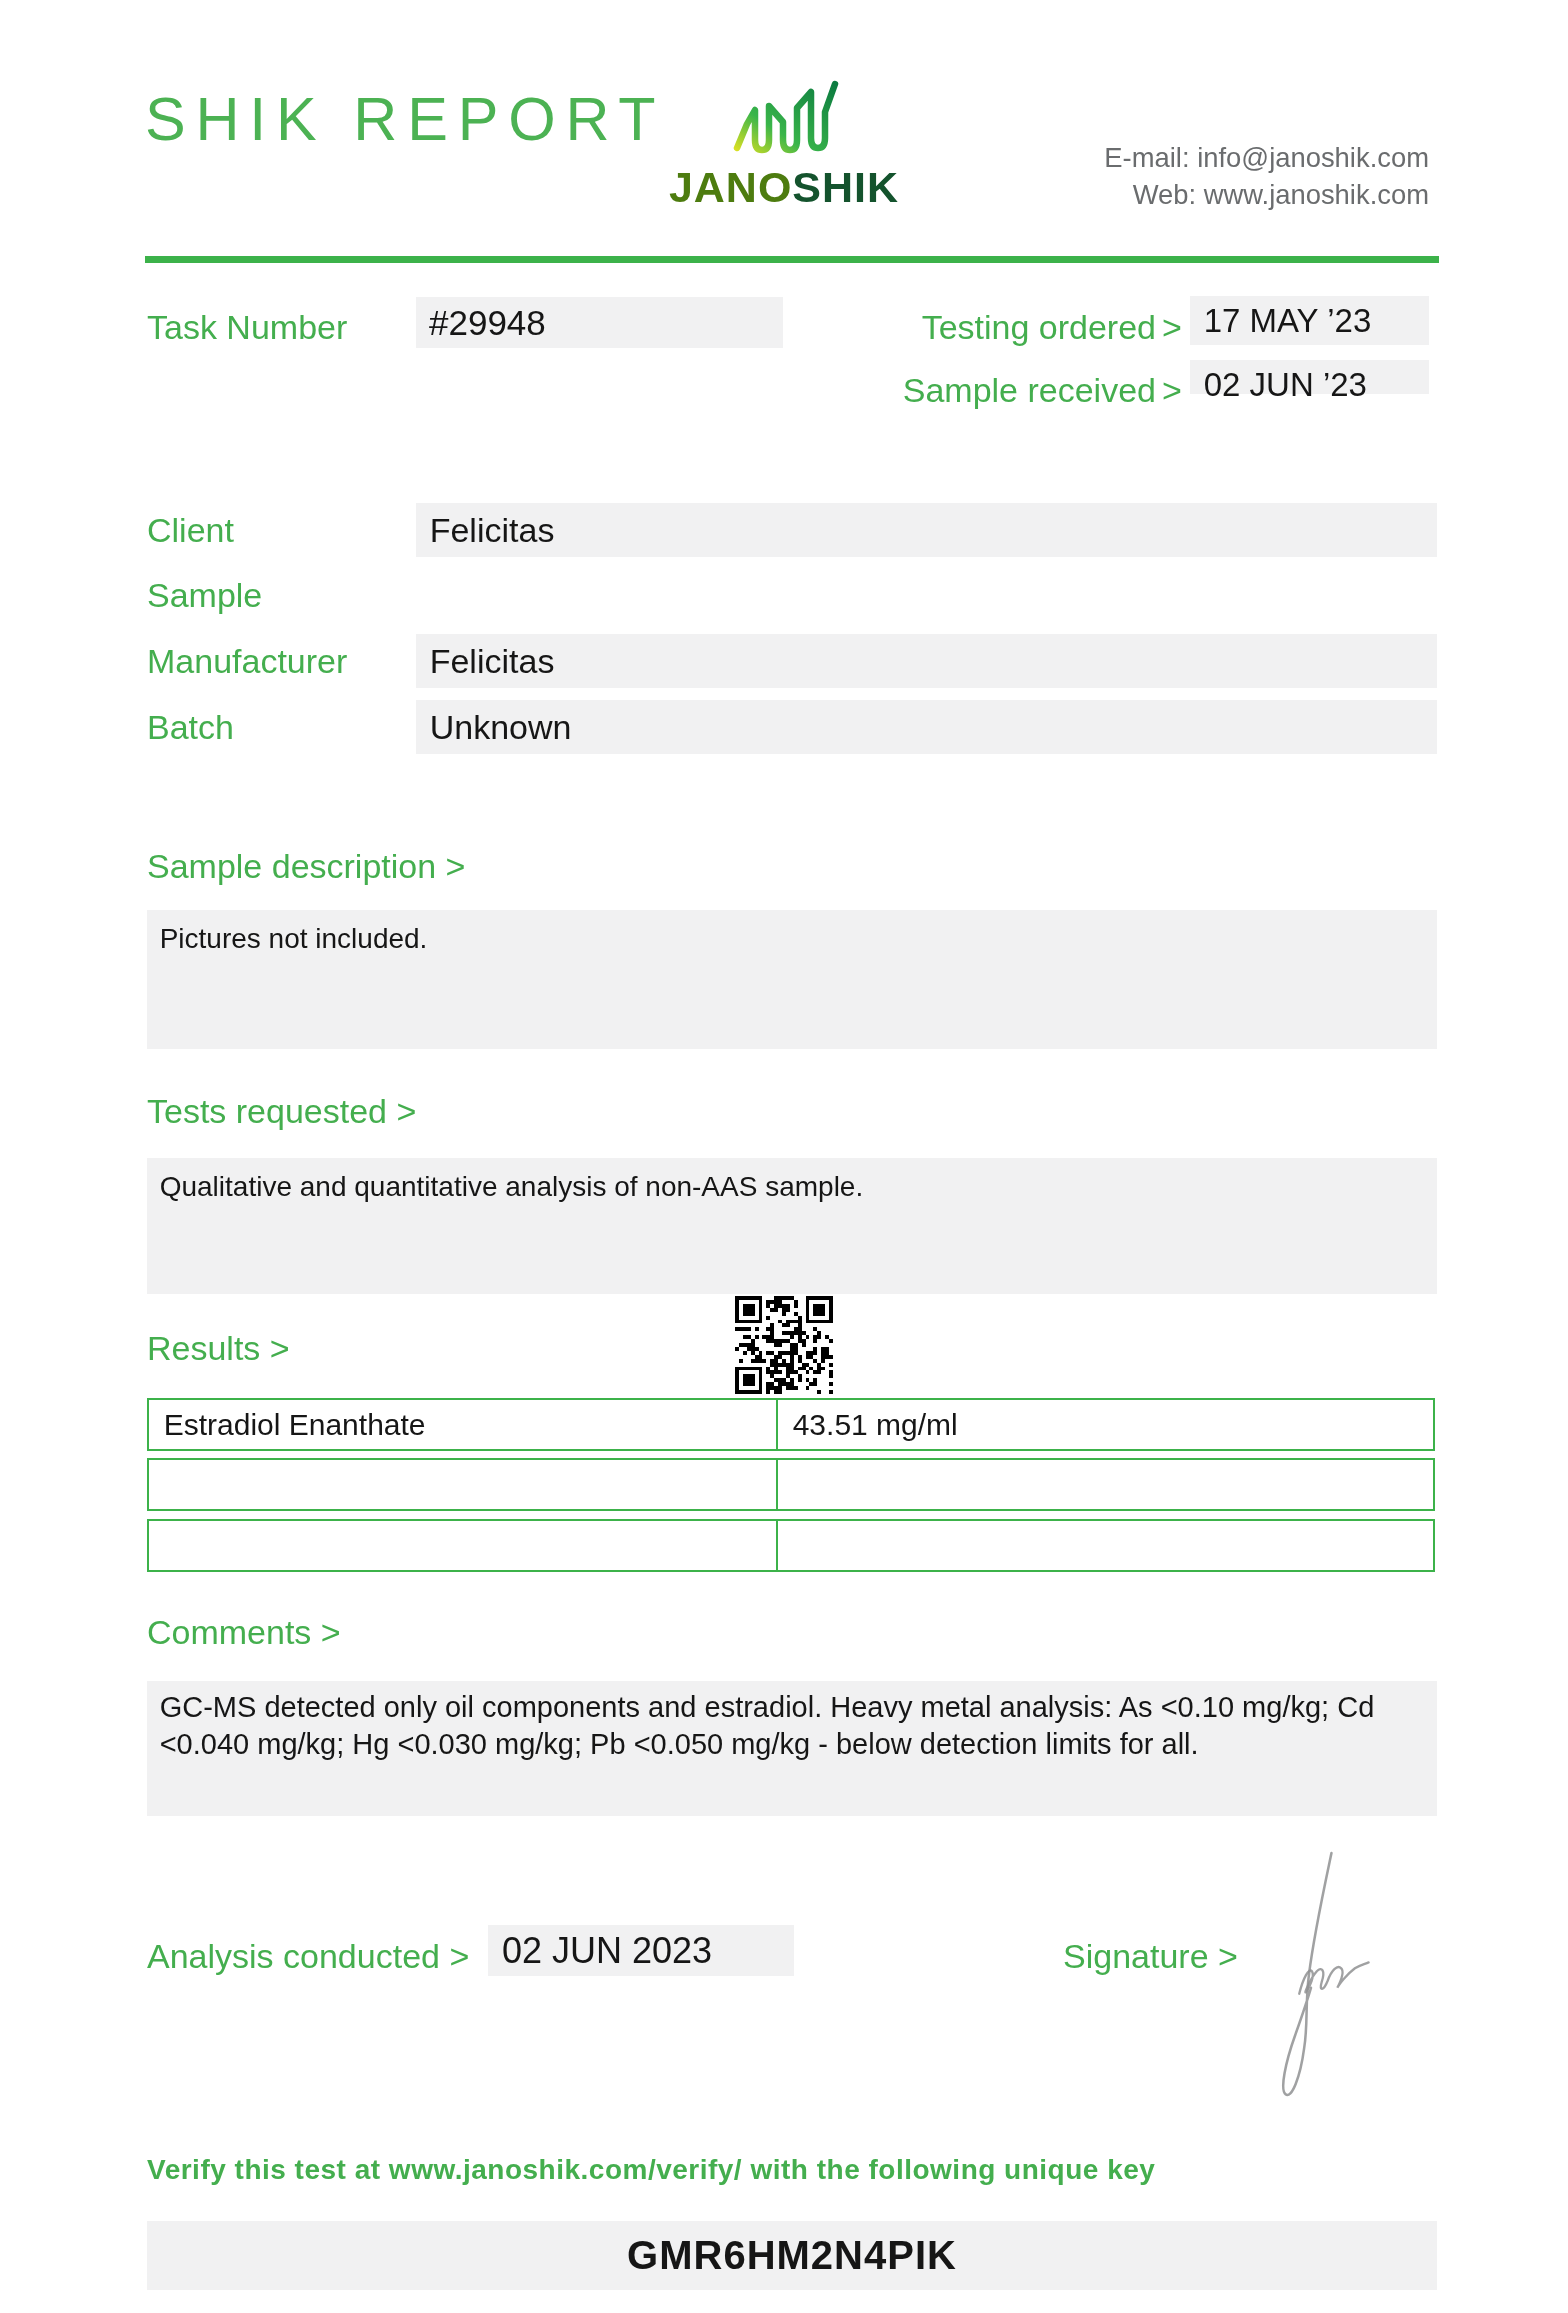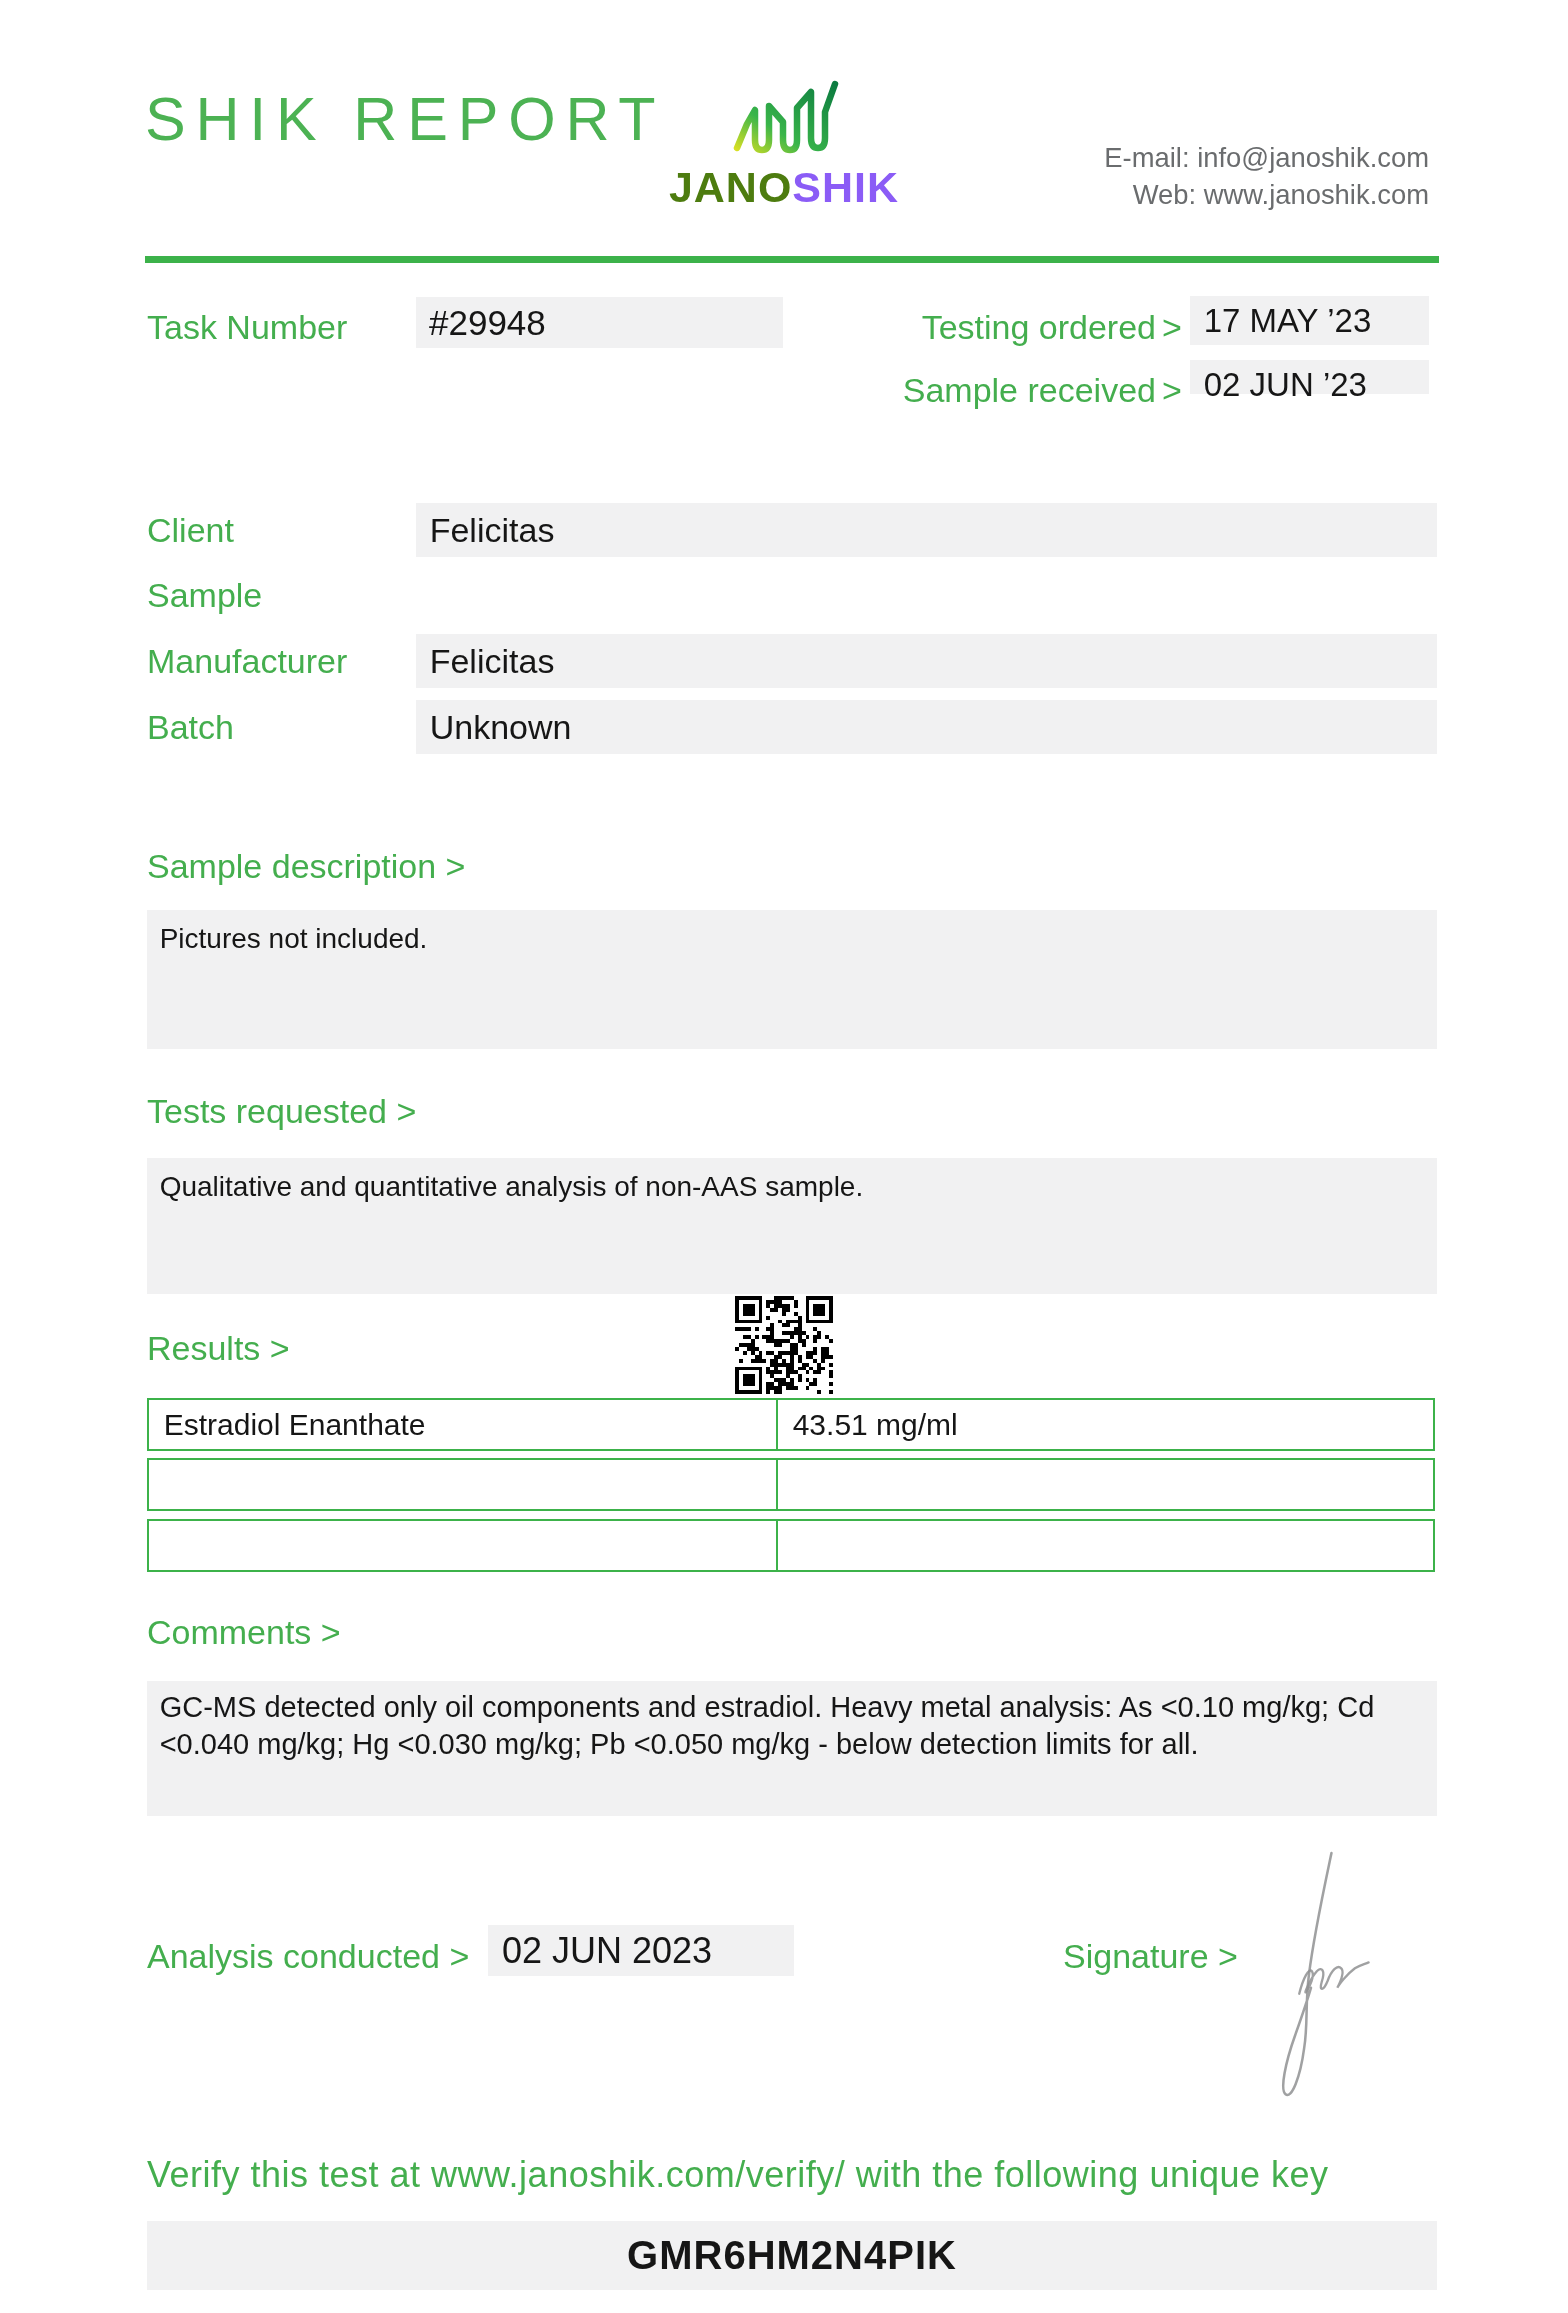--- a/index.html
+++ b/index.html
@@ -6,21 +6,21 @@
   .page{
     position:relative;width:1568px;height:2313px;background:#ffffff;overflow:hidden;
     font-family:"Liberation Sans", sans-serif;color:#161616;
   }
   .abs{position:absolute;}
   .graybox{background:#F1F1F2;}
   
   .title{left:145px;top:84px;font-size:61px;font-weight:500;letter-spacing:9.8px;color:#4CB253;white-space:nowrap;}
   .logo-icon{left:731px;top:78px;width:110px;height:82px;}
   .logo-word{left:627px;top:163px;width:314px;text-align:center;font-size:43px;font-weight:bold;letter-spacing:1px;white-space:nowrap;}
-  .logo-word .p1{color:#4d7c0f;} .logo-word .p2{color:#8b5cf6;}
+  .logo-word .p1{color:#4d7c0f;} .logo-word .p2{color:#14532d;}
   .contact{right:139px;top:139px;text-align:right;font-size:27.4px;line-height:37px;color:#6A6C6E;}
   .hr-green{left:145px;top:256px;width:1294px;height:6.9px;background:#3CB24A;}
   
   .lbl{font-size:34px;font-weight:500;color:#44AE4E;white-space:nowrap;}
   .task-label{left:147px;top:308px;}
   .task-box{left:416px;top:297px;width:367px;height:51px;}
   .task-value{left:429px;top:297px;line-height:51px;font-size:35px;font-weight:500;}
   .meta-label-1{left:882px;top:308px;width:274px;text-align:right;}
   .meta-label-2{left:882px;top:371px;width:274px;text-align:right;}
   .chev1{left:1162px;top:308px;} .chev2{left:1162px;top:371px;}
@@ -39,21 +39,21 @@
   .rtable-row{left:147px;width:1284px;height:49px;border:2.9px solid #3CB24A;display:flex;background:#fff;}
   .rcell1{width:629px;border-right:2.9px solid #3CB24A;line-height:49px;font-size:30px;padding-left:14.7px;box-sizing:border-box;}
   .rcell2{flex:1;line-height:49px;font-size:30px;padding-left:14.7px;}
   .qr{left:735px;top:1296px;width:98px;height:98px;}
   
   .an-label{left:147px;top:1937px;}
   .an-box{left:488px;top:1925px;width:306px;height:51px;}
   .an-value{left:502px;top:1925px;line-height:51px;font-size:36px;font-weight:500;}
   .sig-label{left:1063px;top:1937px;}
   .sig{left:1267px;top:1839px;width:127px;height:284px;}
-  .verify{left:147px;top:2154px;width:1294px;font-size:36px;font-weight:400;color:#44AE4E;white-space:nowrap;letter-spacing:0.5px;}
+  .verify{left:147px;top:2154px;width:1294px;font-size:28px;font-weight:700;color:#44AE4E;white-space:nowrap;letter-spacing:0.5px;}
   .key-box{left:147px;top:2221px;width:1290px;height:69px;text-align:center;}
   .key-text{font-size:40px;font-weight:700;line-height:69px;letter-spacing:1px;}
 </style>
 </head>
 <body>
 
 <div class="page">
 
   <div class="abs title">SHIK REPORT</div>
 

